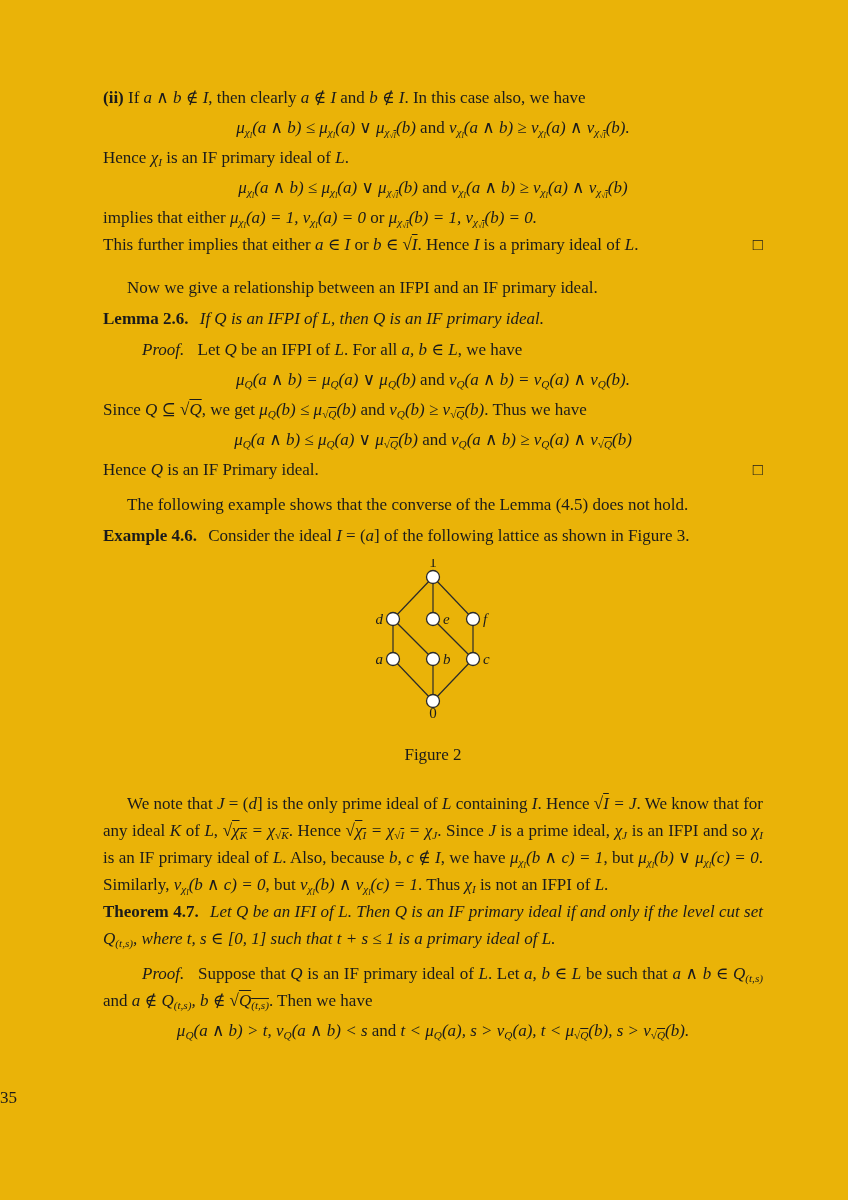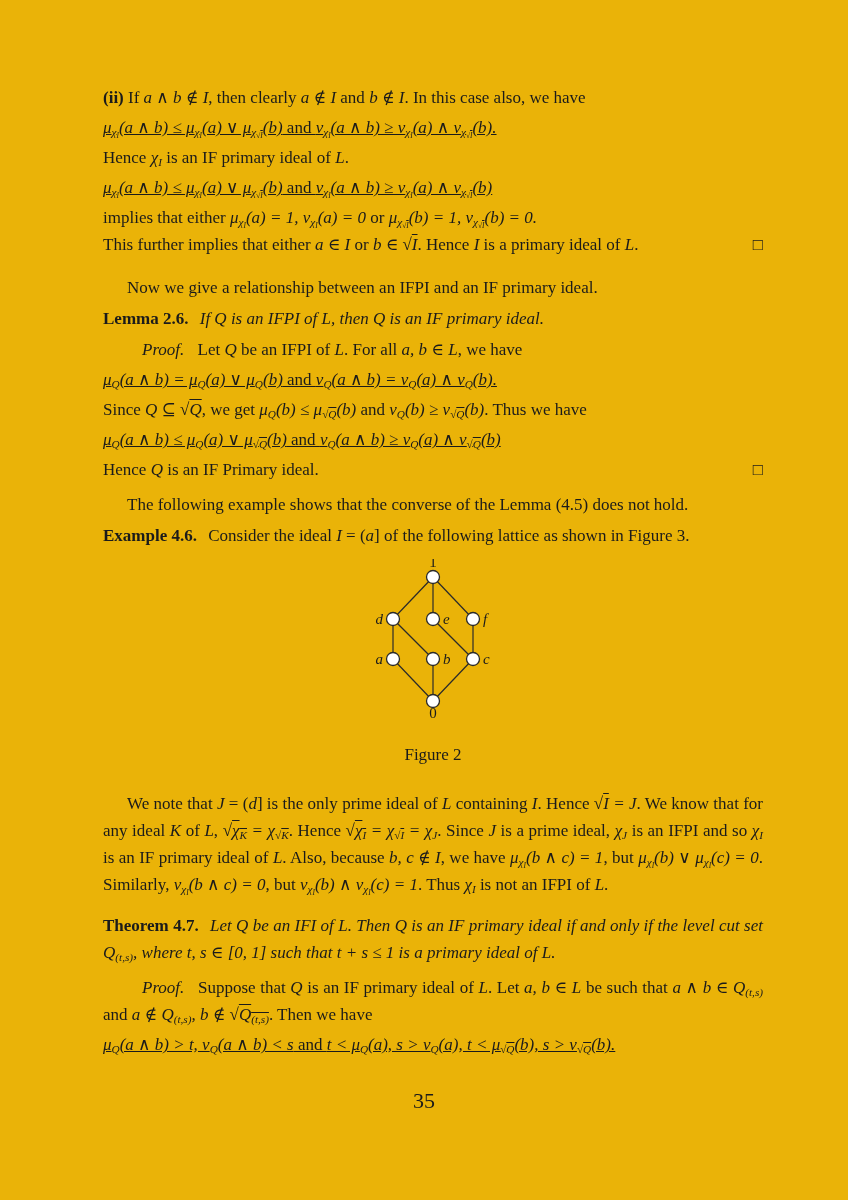--- a/index.html
+++ b/index.html
@@ -12,42 +12,42 @@
   }
   .page { position:relative; width:848px; height:1200px; overflow:hidden; background:#eab308; }
   .content {
     position:absolute; left:103px; top:84px; width:660px;
     font-size:17px; line-height:27px;
   }
   .para { margin:0; text-align:justify; }
   .indent { text-indent:24px; }
   .mt4  { margin-top:4px; }
   .mt8  { margin-top:8px; }
-  .mt14 { margin-top:14px; }
+  .mt14 { }
   .mt16 { margin-top:16px; }
   .mt22 { margin-top:22px; }
-  .eq { margin:3px 0; text-align:left;text-decoration:underline; }
+  .eq { margin:3px 0; text-align:center; }
   .bhead { font-weight:700; margin-right:7px; }
   .ihead { font-style:italic; margin-right:9px;margin-left:39px; }
   i { font-style:italic; }
   sub { font-size:0.66em; vertical-align:-0.28em; line-height:0; }
   .sqrt { white-space:nowrap; }
   .sqrt .rad { text-decoration:overline; }
   .qed { float:right; font-style:normal; margin-left:8px; }
   .figure { margin:10px 0 0 0; text-align:center; }
   .figure figcaption { margin-top:14px; font-size:17px; text-align:center; }
   .lattice-svg { display:inline-block; }
   .edge { stroke:#2a2a2a; stroke-width:1.2; }
   .node { fill:#ffffff; stroke:#2a2a2a; stroke-width:1.3; }
   .nodelabel { font-family:"Liberation Serif","DejaVu Serif",serif; font-size:15px; fill:#1b1b1b; }
   .nodelabel.it { font-style:italic; }
   .nodelabel.al { text-anchor:middle; }
   .nodelabel.l  { text-anchor:end; }
   .nodelabel.r  { text-anchor:start; }
-  .pageno { position:absolute; left:0; right:0; top:1088px; text-align:center; font-size:22px; }
+  .pageno { position:absolute; left:0; right:0; top:1088px; font-size:17px; }
 </style>
 </head>
 <body>
 
 <div class="page">
   <main class="content">
 
     <p class="para"><b>(ii)</b> If <i>a ∧ b ∉ I</i>, then clearly <i>a ∉ I</i> and <i>b ∉ I</i>. In this case also, we have</p>
 
     <div class="eq"><i>μ<sub>χ<sub>I</sub></sub>(a ∧ b) ≤ μ<sub>χ<sub>I</sub></sub>(a) ∨ μ<sub>χ<sub><span class="sqrt">√<span class="rad">I</span></span></sub></sub>(b)</i> and <i>ν<sub>χ<sub>I</sub></sub>(a ∧ b) ≥ ν<sub>χ<sub>I</sub></sub>(a) ∧ ν<sub>χ<sub><span class="sqrt">√<span class="rad">I</span></span></sub></sub>(b).</i></div>

